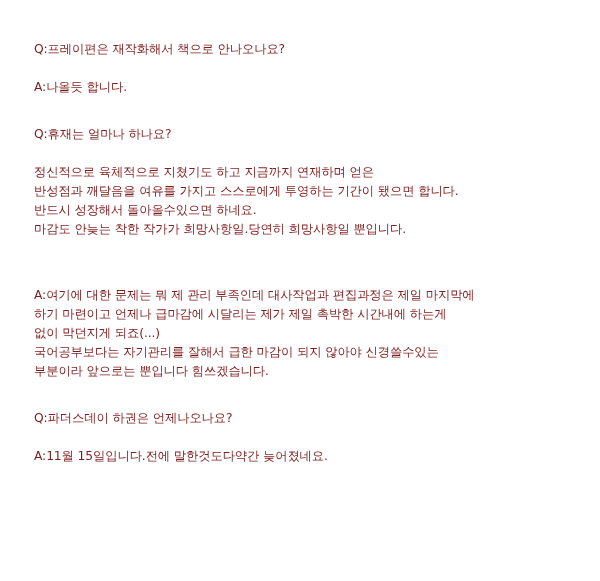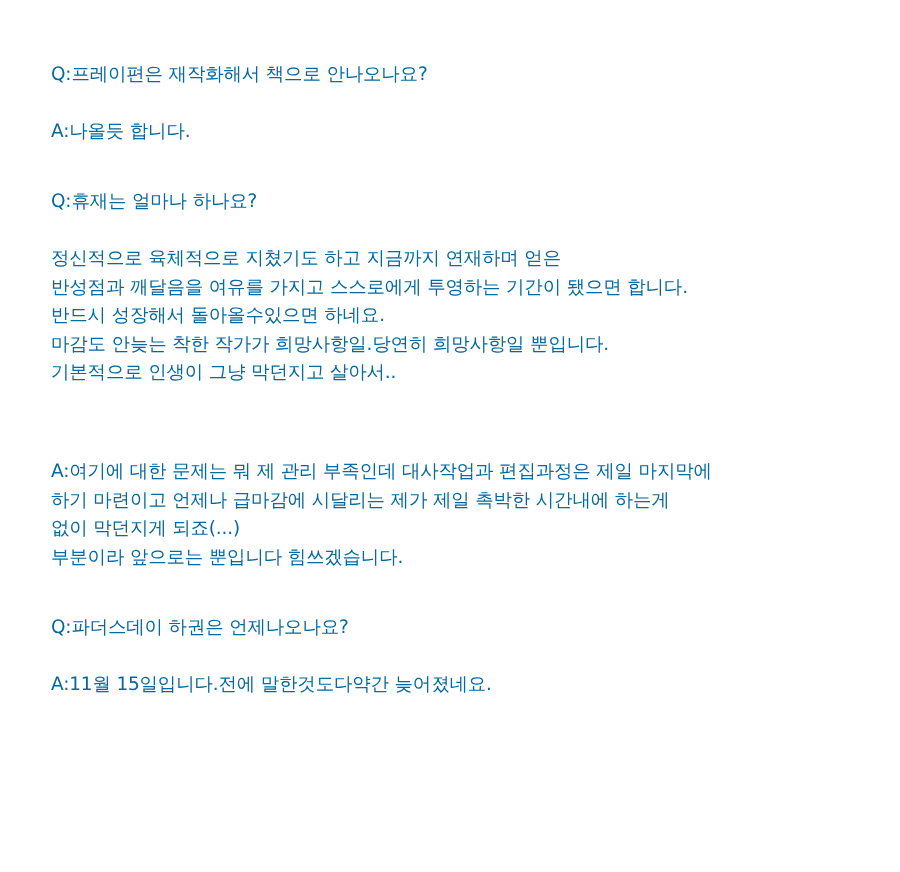--- a/index.html
+++ b/index.html
@@ -22,21 +22,21 @@
     background: #ffffff;
   }
   .qa-block {
     margin-bottom: 0;
   }
   .line {
     font-size: 12.3px;
     line-height: 19px;
     letter-spacing: -0.1px;
     white-space: pre-wrap;
-    color: #0369a1;
+    color: #7f1d1d;
   }
   .q-line {
     margin-bottom: 0;
   }
   .spacer-sm { height: 19px; }
   .spacer-lg { height: 28px; }
 </style>
 </head>
 <body>
 
@@ -50,30 +50,30 @@
 
   <div class="spacer-lg"></div>
 
   <div class="qa-block">
     <div class="line q-line">Q:휴재는 얼마나 하나요?</div>
     <div class="spacer-sm"></div>
     <div class="line">정신적으로 육체적으로 지쳤기도 하고 지금까지 연재하며 얻은</div>
     <div class="line">반성점과 깨달음을 여유를 가지고 스스로에게 투영하는 기간이 됐으면 합니다.</div>
     <div class="line">반드시 성장해서 돌아올수있으면 하네요.</div>
     <div class="line">마감도 안늦는 착한 작가가 희망사항일.당연히 희망사항일 뿐입니다.</div>
-    <div class="line">기본적으로 인생이 그냥 막던지고 살아서..</div>
   </div>
 
   <div class="spacer-lg"></div>
 
   <div class="qa-block">
     <div class="spacer-sm"></div>
     <div class="line">A:여기에 대한 문제는 뭐 제 관리 부족인데 대사작업과 편집과정은 제일 마지막에</div>
     <div class="line">하기 마련이고 언제나 급마감에 시달리는 제가 제일 촉박한 시간내에 하는게</div>
     <div class="line">없이 막던지게 되죠(...)</div>
+    <div class="line">국어공부보다는 자기관리를 잘해서 급한 마감이 되지 않아야 신경쓸수있는</div>
     <div class="line">부분이라 앞으로는 뿐입니다 힘쓰겠습니다.</div>
   </div>
 
   <div class="spacer-lg"></div>
 
   <div class="qa-block">
     <div class="line q-line">Q:파더스데이 하권은 언제나오나요?</div>
     <div class="spacer-sm"></div>
     <div class="line">A:11월 15일입니다.전에 말한것도다약간 늦어졌네요.</div>
   </div>

